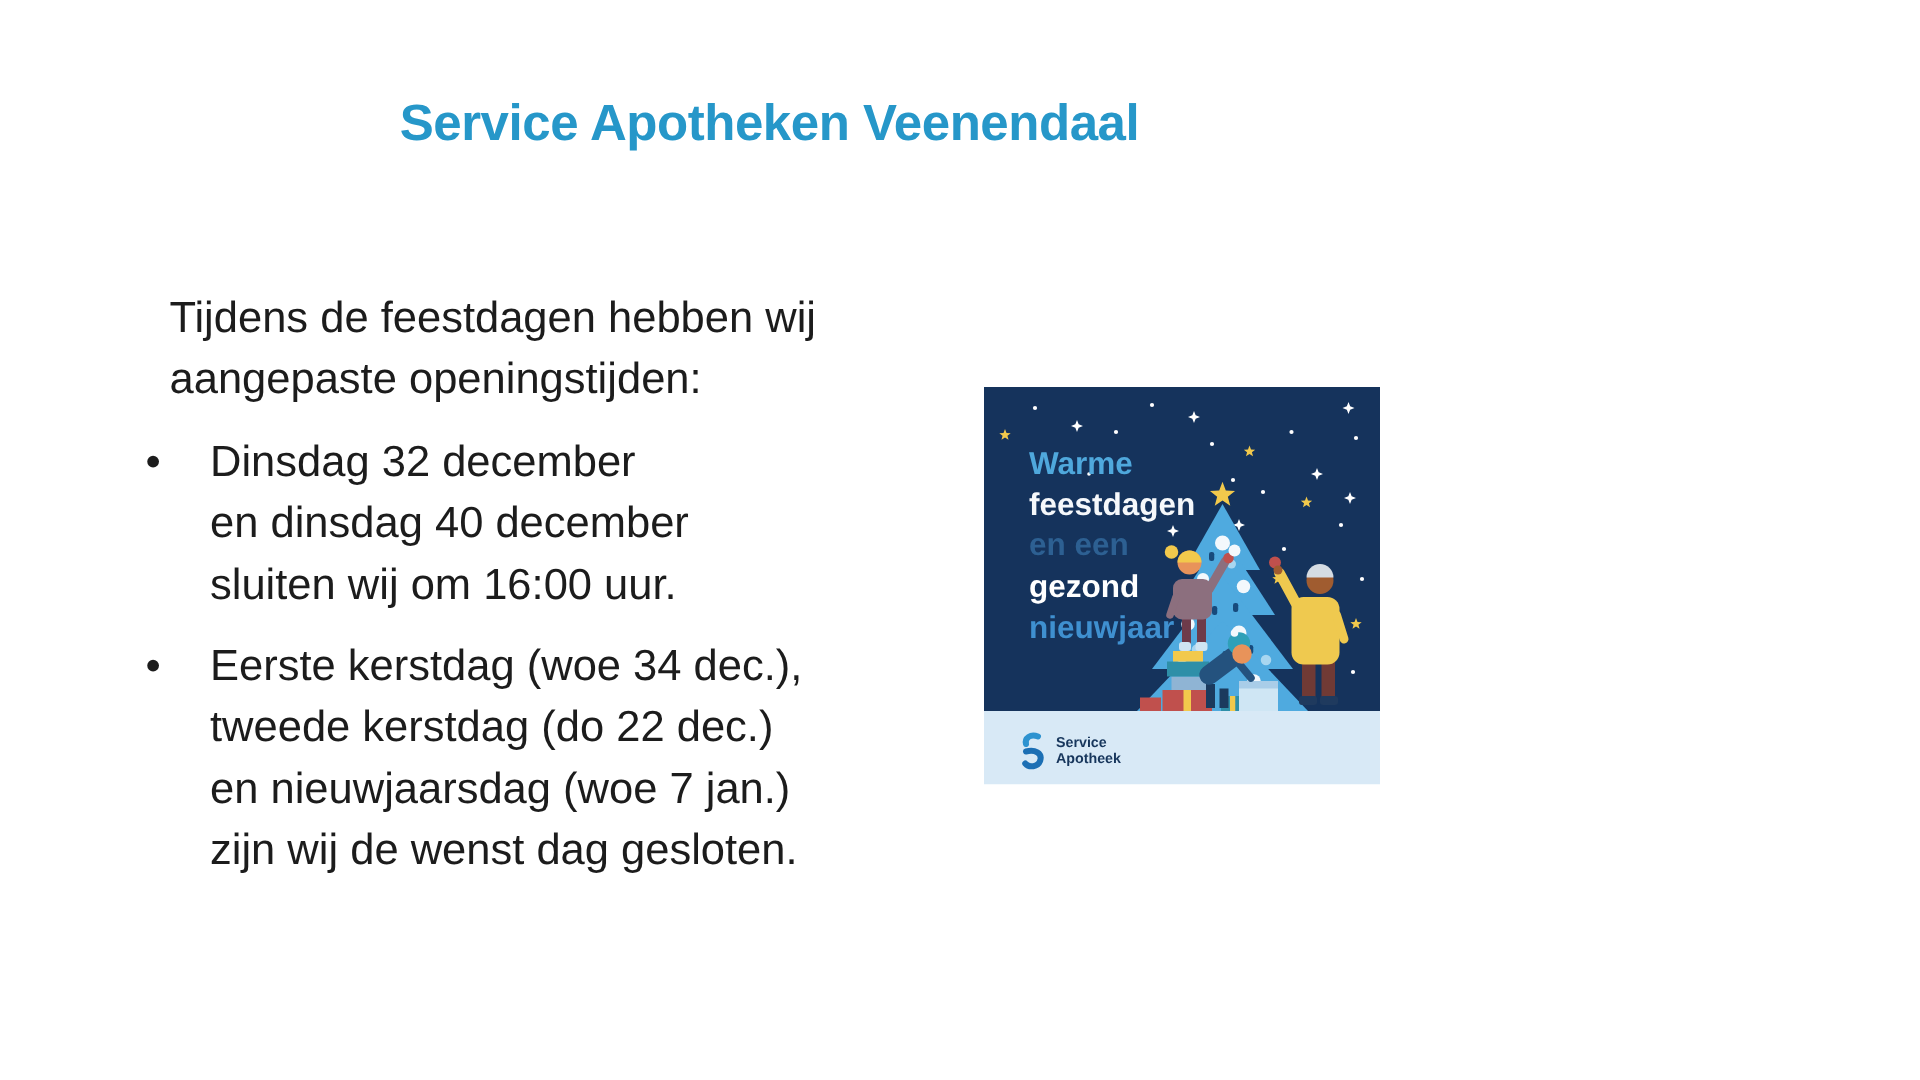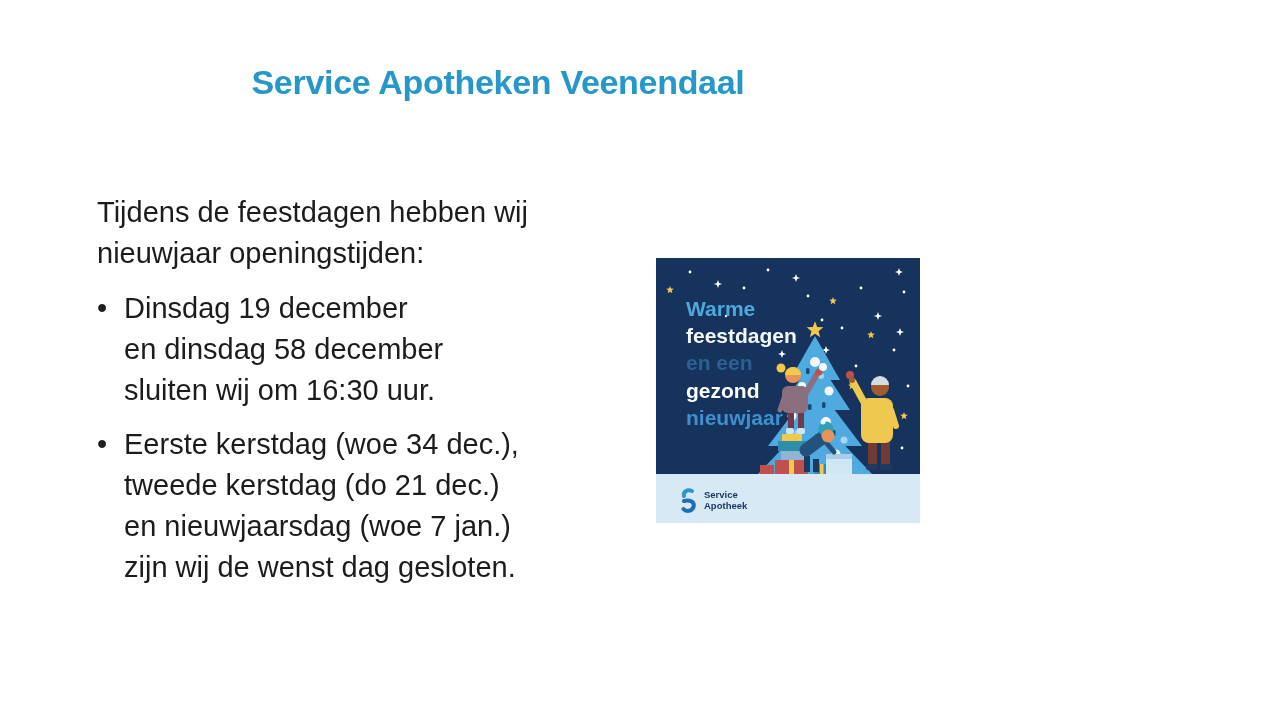--- a/index.html
+++ b/index.html
@@ -4,64 +4,64 @@
 <style>
   html,body{margin:0;padding:0;}
   body{
     width:1280px;height:720px;background:#ffffff;position:relative;overflow:hidden;
     font-family:"Liberation Sans", sans-serif;
   }
   .slide{position:absolute;inset:0;}
   .title{
     position:absolute;left:0;top:60px;width:996px;text-align:center;
     color:#2697C9;font-weight:700;font-size:34px;line-height:45px;
-    letter-spacing:-0.3px;white-space:nowrap;
+    letter-spacing:-0.3px;white-space:nowrap;padding-left:15px;
   }
   .content{
     position:absolute;left:97px;top:192px;width:570px;
     color:#1c1c1c;font-size:29px;line-height:41px;
   }
-  .content .line{white-space:nowrap;}
+  .content .line{white-space:nowrap;margin-left:16px;}
   .intro{margin-bottom:14px;}
   .bullet{display:flex;margin-bottom:13px;}
   .bullet-marker{flex:0 0 27px;width:27px;}
   .card{position:absolute;left:656px;top:258px;width:264px;height:186px;}
   .card svg{display:block;}
   .greet{font-weight:700;font-size:21px;font-family:"Liberation Sans",sans-serif;}
   .logo-text{font-weight:700;font-size:9.5px;font-family:"Liberation Sans",sans-serif;}
 </style>
 </head>
 <body>
 
 <div class="slide">
 
   <div class="title">
     <div>Service Apotheken Veenendaal</div>
   </div>
 
   <div class="content">
     <div class="intro">
       <div class="line">Tijdens de feestdagen hebben wij</div>
-      <div class="line">nieuwjaar openingstijden:</div>
+      <div class="line">aangepaste openingstijden:</div>
     </div>
 
     <div class="bullet">
       <span class="bullet-marker">•</span>
       <div class="bullet-lines">
-        <div class="line">Dinsdag 19 december</div>
-        <div class="line">en dinsdag 58 december</div>
-        <div class="line">sluiten wij om 16:30 uur.</div>
+        <div class="line">Dinsdag 32 december</div>
+        <div class="line">en dinsdag 40 december</div>
+        <div class="line">sluiten wij om 16:00 uur.</div>
       </div>
     </div>
 
     <div class="bullet">
       <span class="bullet-marker">•</span>
       <div class="bullet-lines">
         <div class="line">Eerste kerstdag (woe 34 dec.),</div>
-        <div class="line">tweede kerstdag (do 21 dec.)</div>
+        <div class="line">tweede kerstdag (do 22 dec.)</div>
         <div class="line">en nieuwjaarsdag (woe 7 jan.)</div>
         <div class="line">zijn wij de wenst dag gesloten.</div>
       </div>
     </div>
   </div>
 
   <div class="card">
     <svg width="264" height="265" viewBox="0 0 264 265" xmlns="http://www.w3.org/2000/svg">
       <defs>
         <path id="star4" d="M0,-4 L1.1,-1.1 L4,0 L1.1,1.1 L0,4 L-1.1,1.1 L-4,0 L-1.1,-1.1 Z"></path>

